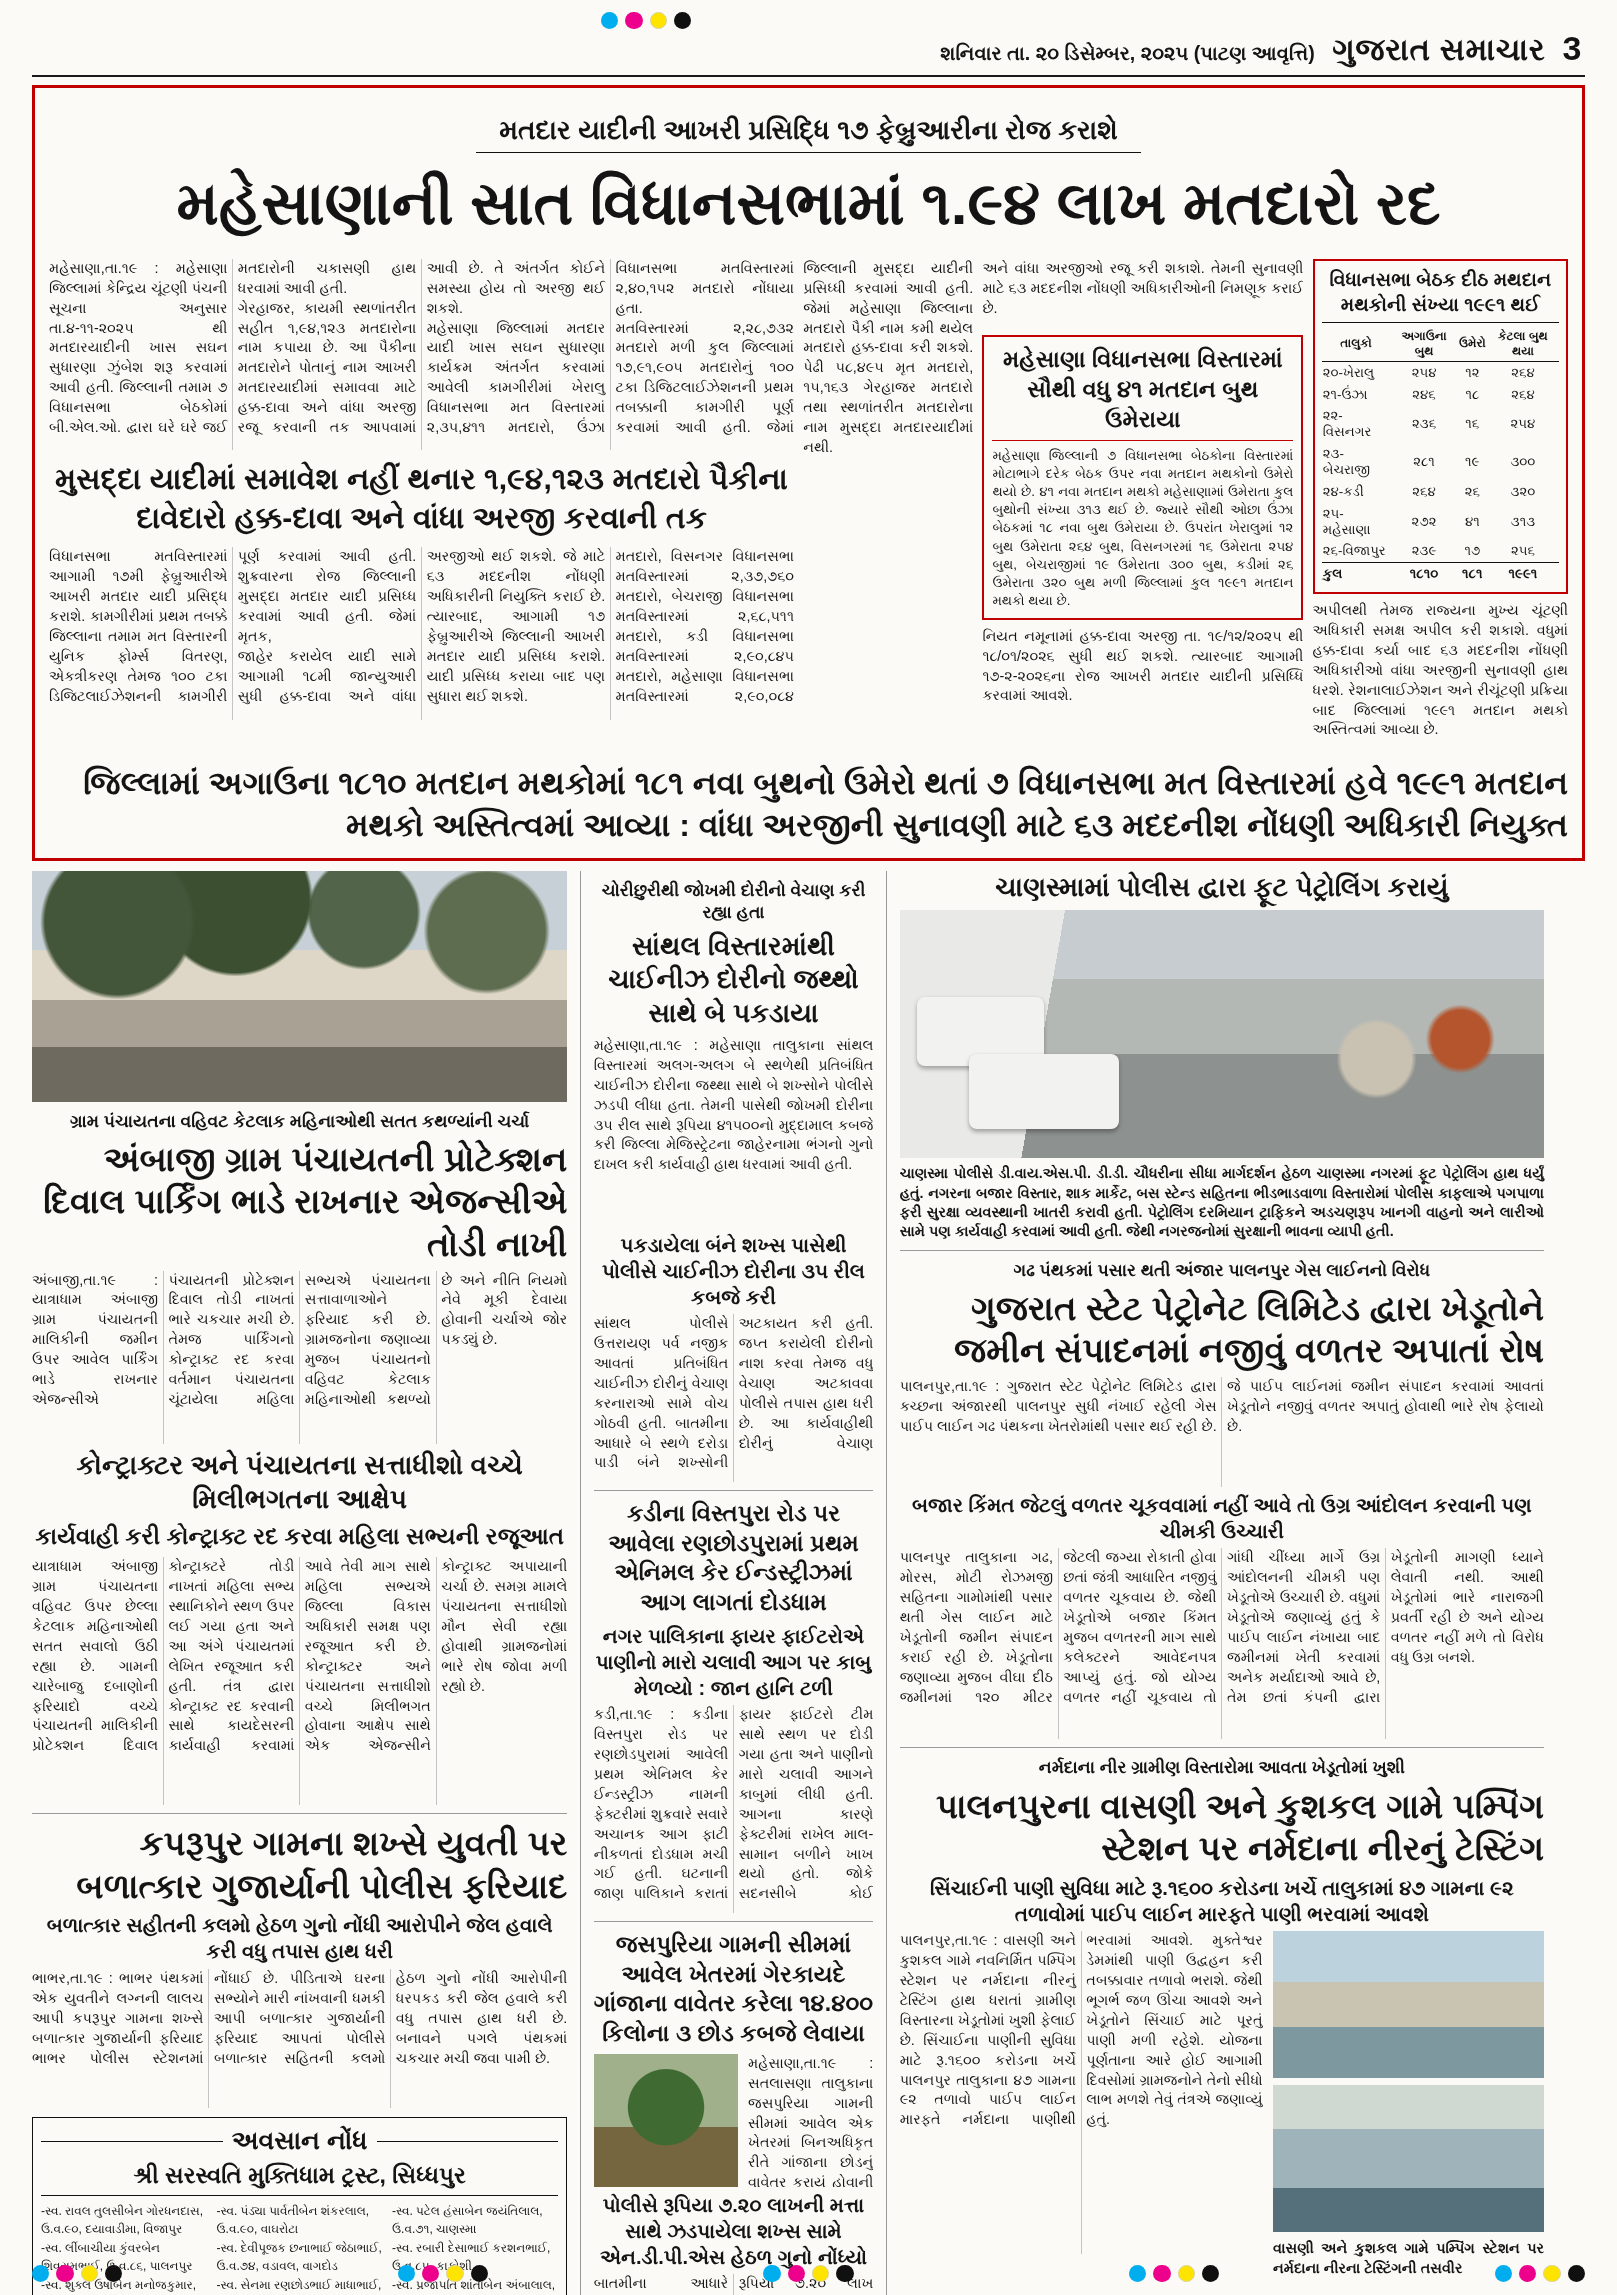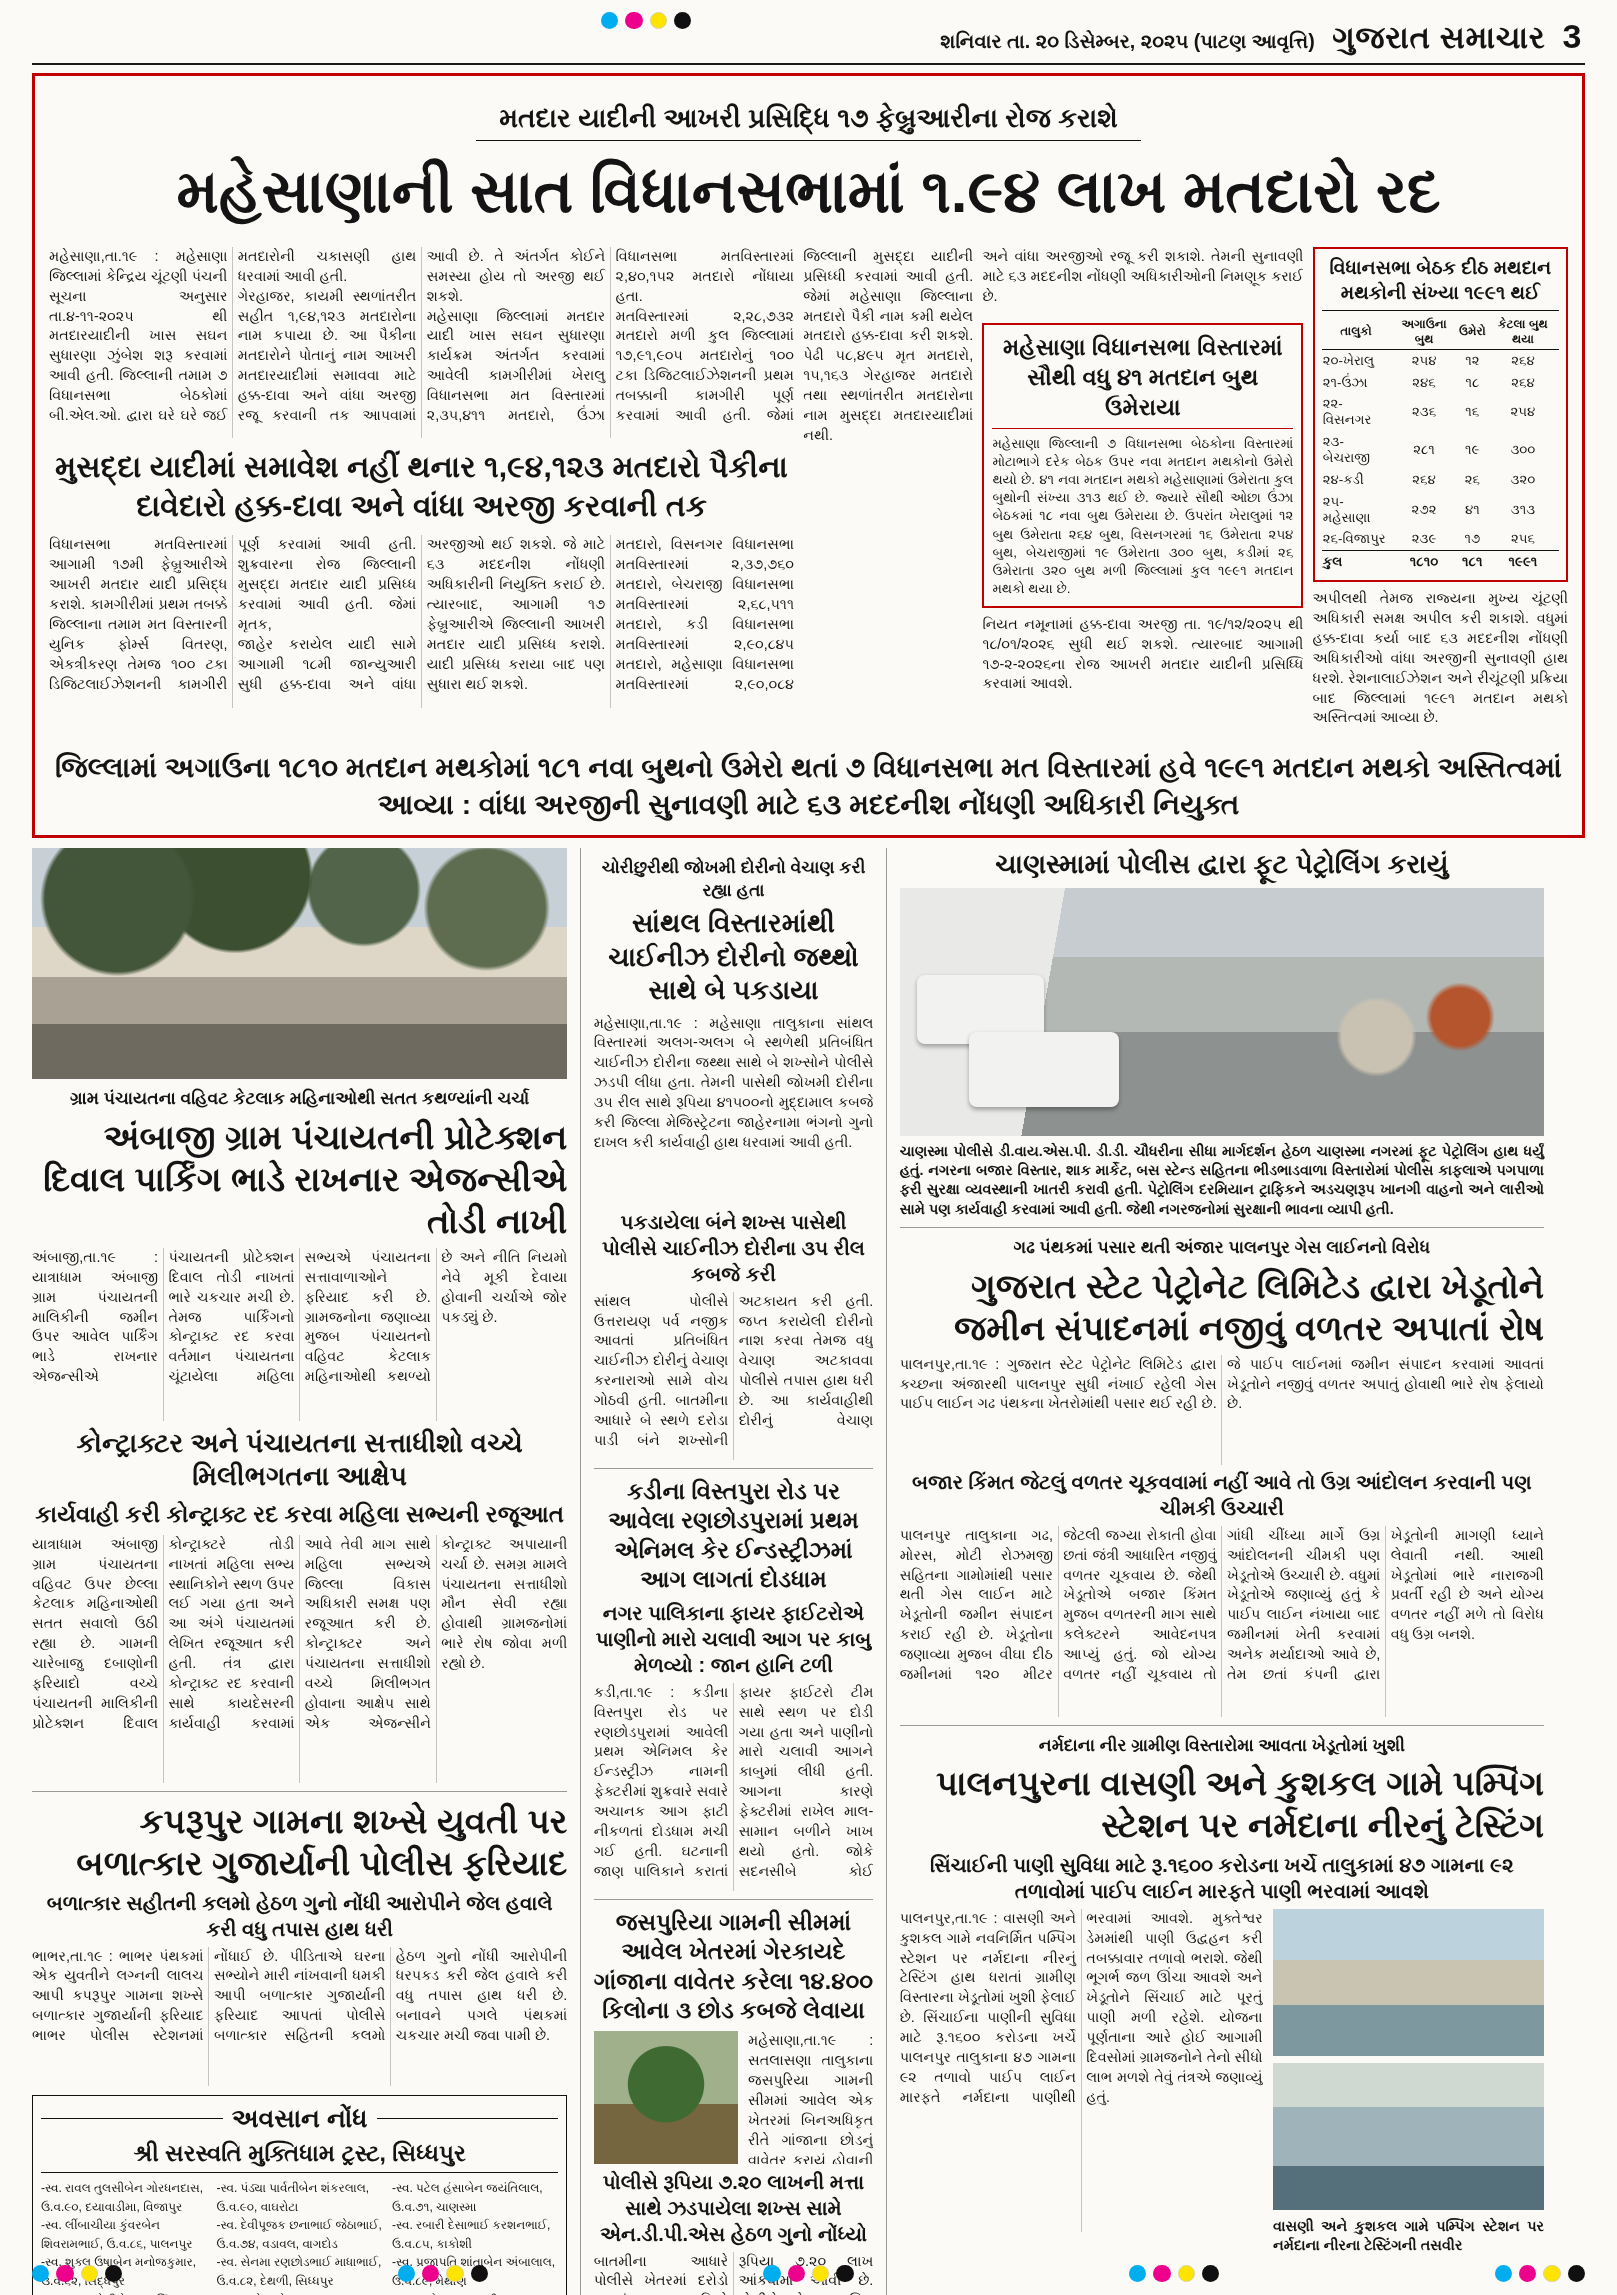--- a/index.html
+++ b/index.html
@@ -1,18 +1,18 @@
 <!DOCTYPE html>
 <html style="font-size:9.2px"><head>
 <meta charset="utf-8">
 <style>
   *{margin:0;padding:0;box-sizing:border-box;}
   html,body{width:1617px;height:2295px;}
   body{background:#fbfaf6;color:#141414;font-family:"Liberation Sans","DejaVu Sans",sans-serif;overflow:hidden;position:relative;}
-  .page{position:absolute;inset:0;padding:8px 32px 40px;}
+  .page{position:absolute;inset:0;padding:20px 32px 40px;}
 
   
   .regmarks{display:flex;gap:7px;}
   .regmarks.top{position:absolute;left:601px;top:11.6px;}
   .regrow{position:absolute;bottom:12.7px;left:32px;right:32px;display:flex;justify-content:space-between;}
   .dot{width:17.3px;height:17.3px;border-radius:50%;display:inline-block;}
   .dot.c{background:#00aeef}.dot.m{background:#ec008c}.dot.y{background:#ffe400;border:0.6px solid #d9d2a0}.dot.k{background:#101010}
 
   
   .masthead{display:flex;justify-content:flex-end;align-items:baseline;gap:17.3px;border-bottom:2.3px solid #1a1a1a;padding:9.2px 3.5px 7px;}
@@ -33,21 +33,21 @@
   .midbox{border:2.9px solid #c00000;padding:8px;margin:7px 0;}
   .midbox-h{font-size:23px;font-weight:800;text-align:center;line-height:1.3;border-bottom:1.2px solid #c00000;padding-bottom:5.8px;margin-bottom:5.8px;}
   .midbox-b{font-size:13.3px;line-height:1.36;text-align:justify;}
   .tablebox{border:2.3px solid #c00000;padding:7px;}
   .table-title{font-size:19px;font-weight:800;text-align:center;line-height:1.3;border-bottom:1.2px solid #111;padding-bottom:4.6px;margin-bottom:3.5px;}
   table{width:100%;border-collapse:collapse;font-size:13.3px;}
   th{font-weight:bold;border-bottom:1.2px solid #111;padding:2.9px 1.2px;font-size:12px;line-height:1.2;}
   td{padding:2.9px 1.2px;text-align:center;}
   td:first-child{text-align:left;}
   tr.total td{border-top:1.2px solid #111;font-weight:bold;}
-  .deck{font-size:28px;font-weight:800;text-align:center;line-height:1.32;margin-top:10.4px;}
+  .deck{font-size:32px;font-weight:800;text-align:right;line-height:1.32;margin-top:10.4px;}
 
   
   .lower{display:grid;grid-template-columns:548px 306px 658px;column-gap:0;margin-top:10.4px;}
   .colA{padding-right:12.7px;}
   .colB{border-left:0.6px solid #999;padding:0 12.7px;}
   .colC{border-left:0.6px solid #999;padding-left:12.7px;}
 
   .photo{width:100%;position:relative;overflow:hidden;background:#cfcfc8;}
   .photo-a{height:231px;background:
       radial-gradient(circle at 16% 22%, #44563a 0 15%, transparent 16%),

